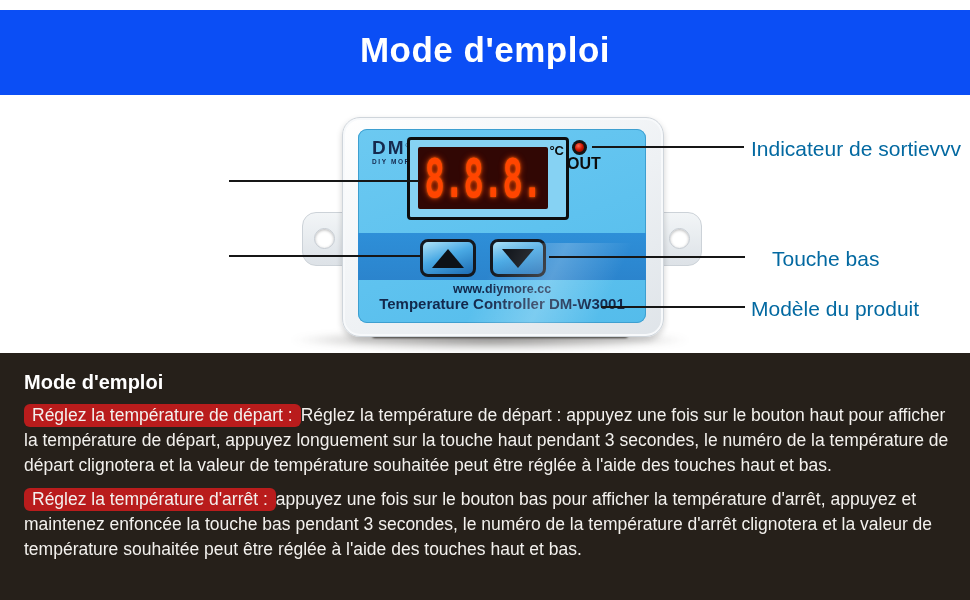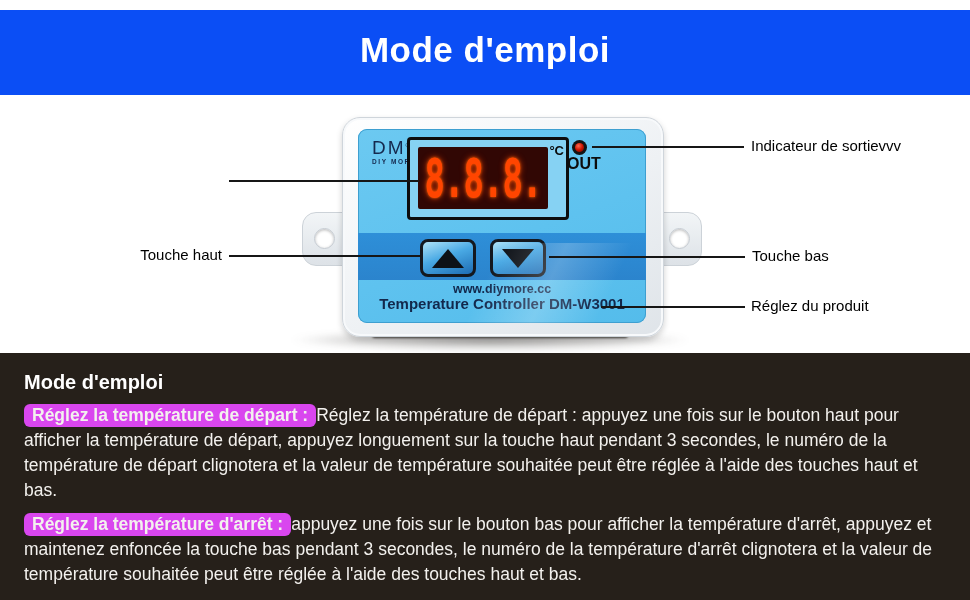--- a/index.html
+++ b/index.html
@@ -29,21 +29,21 @@
   .dev-body{position:absolute;left:342px;top:117px;width:320px;height:218px;border-radius:18px;
             background:linear-gradient(150deg,#ffffff 0%,#eef1f4 55%,#dfe4e9 100%);
             border:1px solid #cfd5db;box-shadow:0 3px 6px rgba(0,0,0,.18), inset 0 0 0 2px #f7f9fb;}
   .dev-face{position:absolute;left:15px;top:11px;width:288px;height:194px;border-radius:9px;
             background:linear-gradient(160deg,#6cc9f1 0%,#5ec2ef 55%,#54bceb 100%);
             box-shadow:inset 0 0 0 1px #3e9fd0;overflow:hidden;}
   .dev-face::after{content:"";position:absolute;left:-30px;bottom:-40px;width:380px;height:120px;
             background:linear-gradient(115deg,rgba(255,255,255,0) 40%,rgba(255,255,255,.22) 55%,rgba(255,255,255,0) 70%);}
 
   .brand{position:absolute;left:14px;top:9px;color:#15294e;line-height:1;}
-  .brand .logo{font-size:19px;font-weight:normal;letter-spacing:2px;}
+  .brand .logo{font-size:19px;font-weight:bold;letter-spacing:2px;}
   .brand .reg{font-size:8px;vertical-align:super;font-weight:bold;}
   .brand .sub{font-size:6.5px;font-weight:bold;letter-spacing:1.6px;margin-top:2px;}
 
   .bezel{position:absolute;left:49px;top:8px;width:162px;height:83px;border:3px solid #0d0d0d;
          border-radius:4px;background:#86d2f3;box-sizing:border-box;}
   .lcd{position:absolute;left:8px;top:7px;width:130px;height:62px;background:#310704;border-radius:2px;
        display:flex;align-items:center;justify-content:center;overflow:hidden;}
   .digits{display:flex;transform:scaleY(1.55);transform-origin:center;
           font-family:"DejaVu Sans Mono",monospace;font-weight:bold;font-size:34px;letter-spacing:-1px;
           color:#ff4500;text-shadow:0 0 5px rgba(255,70,0,.85),0 0 2px rgba(255,120,0,.9);}
@@ -72,33 +72,33 @@
              font-size:15px;font-weight:bold;color:#12284c;}
 
   
   .line{position:absolute;height:2px;background:#161616;z-index:6;}
   .ln-detect{left:229px;top:180px;width:190px;}
   .ln-up{left:229px;top:255px;width:192px;}
   .ln-out{left:592px;top:146px;width:152px;}
   .ln-down{left:549px;top:256px;width:196px;}
   .ln-model{left:601px;top:306px;width:144px;}
 
-  .callout{position:absolute;font-size:15px;color:#000000;z-index:6;white-space:nowrap;}
+  .callout{position:absolute;font-size:21px;color:#0369a1;z-index:6;white-space:nowrap;}
   .cl-detect{left:0;top:171px;width:222px;text-align:right;}
   .cl-up{left:0;top:246px;width:222px;text-align:right;}
   .cl-out{left:751px;top:137px;}
-  .cl-down{left:752px;top:247px;}
+  .cl-down{left:772px;top:247px;}
   .cl-model{left:751px;top:297px;}
 
   
   .panel{position:absolute;left:0;top:353px;width:970px;height:247px;background:#26201a;
          box-sizing:border-box;padding:18px 20px 0 24px;color:#f3f1ee;}
   .panel h2{margin:0 0 9px 0;font-size:20px;font-weight:bold;color:#ffffff;}
   .para{width:926px;font-size:17.5px;line-height:25px;margin-bottom:9px;}
-  .tag{font-weight:bold;background:#d946ef;border-radius:6px;padding:1px 8px 2px 8px;
+  .tag{font-weight:normal;background:#b91c1c;border-radius:6px;padding:1px 8px 2px 8px;
        box-decoration-break:clone;text-align:right;-webkit-box-decoration-break:clone;}
   .ptext{}
 </style>
 </head>
 <body>
 
 <div id="page">
 
   <div class="banner">
     <h1>Mode d'emploi</h1>
@@ -150,24 +150,23 @@
       <div class="face-model">Temperature Controller DM-W3001</div>
     </div>
   </div>
 
   <div class="line ln-detect"></div>
   <div class="line ln-up"></div>
   <div class="line ln-out"></div>
   <div class="line ln-down"></div>
   <div class="line ln-model"></div>
 
-  <div class="callout cl-up">Touche haut</div>
   <div class="callout cl-out">Indicateur de sortievvv</div>
   <div class="callout cl-down">Touche bas</div>
-  <div class="callout cl-model">Réglez du produit</div>
+  <div class="callout cl-model">Modèle du produit</div>
 
   <div class="panel">
     <h2>Mode d'emploi</h2>
 
     <div class="para">
       <span class="tag">Réglez la température de départ :</span><span class="ptext">Réglez la température de départ : appuyez une fois sur le bouton haut pour afficher la température de départ, appuyez longuement sur la touche haut pendant 3 secondes, le numéro de la température de départ clignotera et la valeur de température souhaitée peut être réglée à l'aide des touches haut et bas.</span>
     </div>
 
     <div class="para">
       <span class="tag">Réglez la température d'arrêt :</span><span class="ptext">appuyez une fois sur le bouton bas pour afficher la température d'arrêt, appuyez et maintenez enfoncée la touche bas pendant 3 secondes, le numéro de la température d'arrêt clignotera et la valeur de température souhaitée peut être réglée à l'aide des touches haut et bas.</span>

